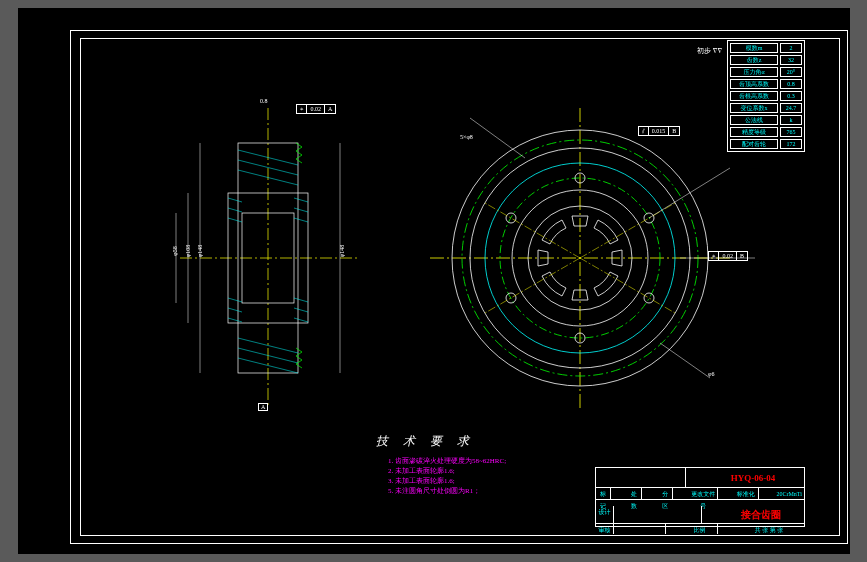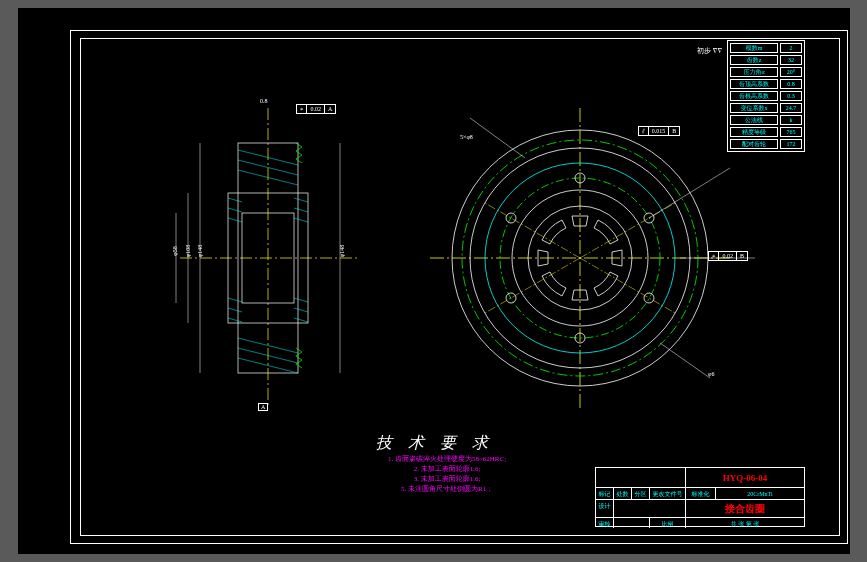--- a/index.html
+++ b/index.html
@@ -59,43 +59,44 @@
   font-size: 7px;
   text-align: right;
 }
 .tech-req {
   position: absolute;
   left: 358px;
   top: 425px;
   color: #fff;
 }
 .tech-req .title {
-  font-size: 16px;
+  font-size: 12px;
   font-style: italic;
   letter-spacing: 6px;
+  margin-bottom: 6px;
 }
 .tech-req .line {
   font-size: 7px;
   color: #f0f;
   line-height: 10px;
   margin-left: 12px;
-  text-align: center;
 }
 .title-block {
   position: absolute;
   right: 45px;
   bottom: 27px;
   width: 210px;
   height: 60px;
   border: 1px solid #fff;
 }
 .title-block .row {
   display: flex;
   border-bottom: 1px solid #fff;
   height: 12px;
+  gap: 16px;
 }
 .title-block .row:last-child { border-bottom: none; }
 .title-block .cell {
   border-right: 1px solid #fff;
   font-size: 6px;
   color: #0ff;
   padding: 0 2px;
   line-height: 12px;
   text-align: center;
 }
@@ -328,21 +329,21 @@
       <div class="part-no">HYQ-06-04</div>
     </div>
     <div class="row">
       <div class="cell" style="width:18px;">标记</div>
       <div class="cell" style="width:18px;">处数</div>
       <div class="cell" style="width:18px;">分区</div>
       <div class="cell" style="width:36px;">更改文件号</div>
       <div class="cell" style="width:30px;">标准化</div>
       <div class="cell" style="flex:1;">20CrMnTi</div>
     </div>
-    <div class="row" style="height:18px;">
+    <div class="row" style="height:18px;margin-top:6px;">
       <div class="cell" style="width:18px;">设计</div>
       <div class="cell" style="width:72px;"></div>
       <div class="part-name">接合齿圈</div>
     </div>
     <div class="row" style="height:10px;">
       <div class="cell" style="width:18px;">审核</div>
       <div class="cell" style="width:36px;"></div>
       <div class="cell" style="width:36px;">比例</div>
       <div class="cell" style="flex:1;">共 张 第 张</div>
     </div>

